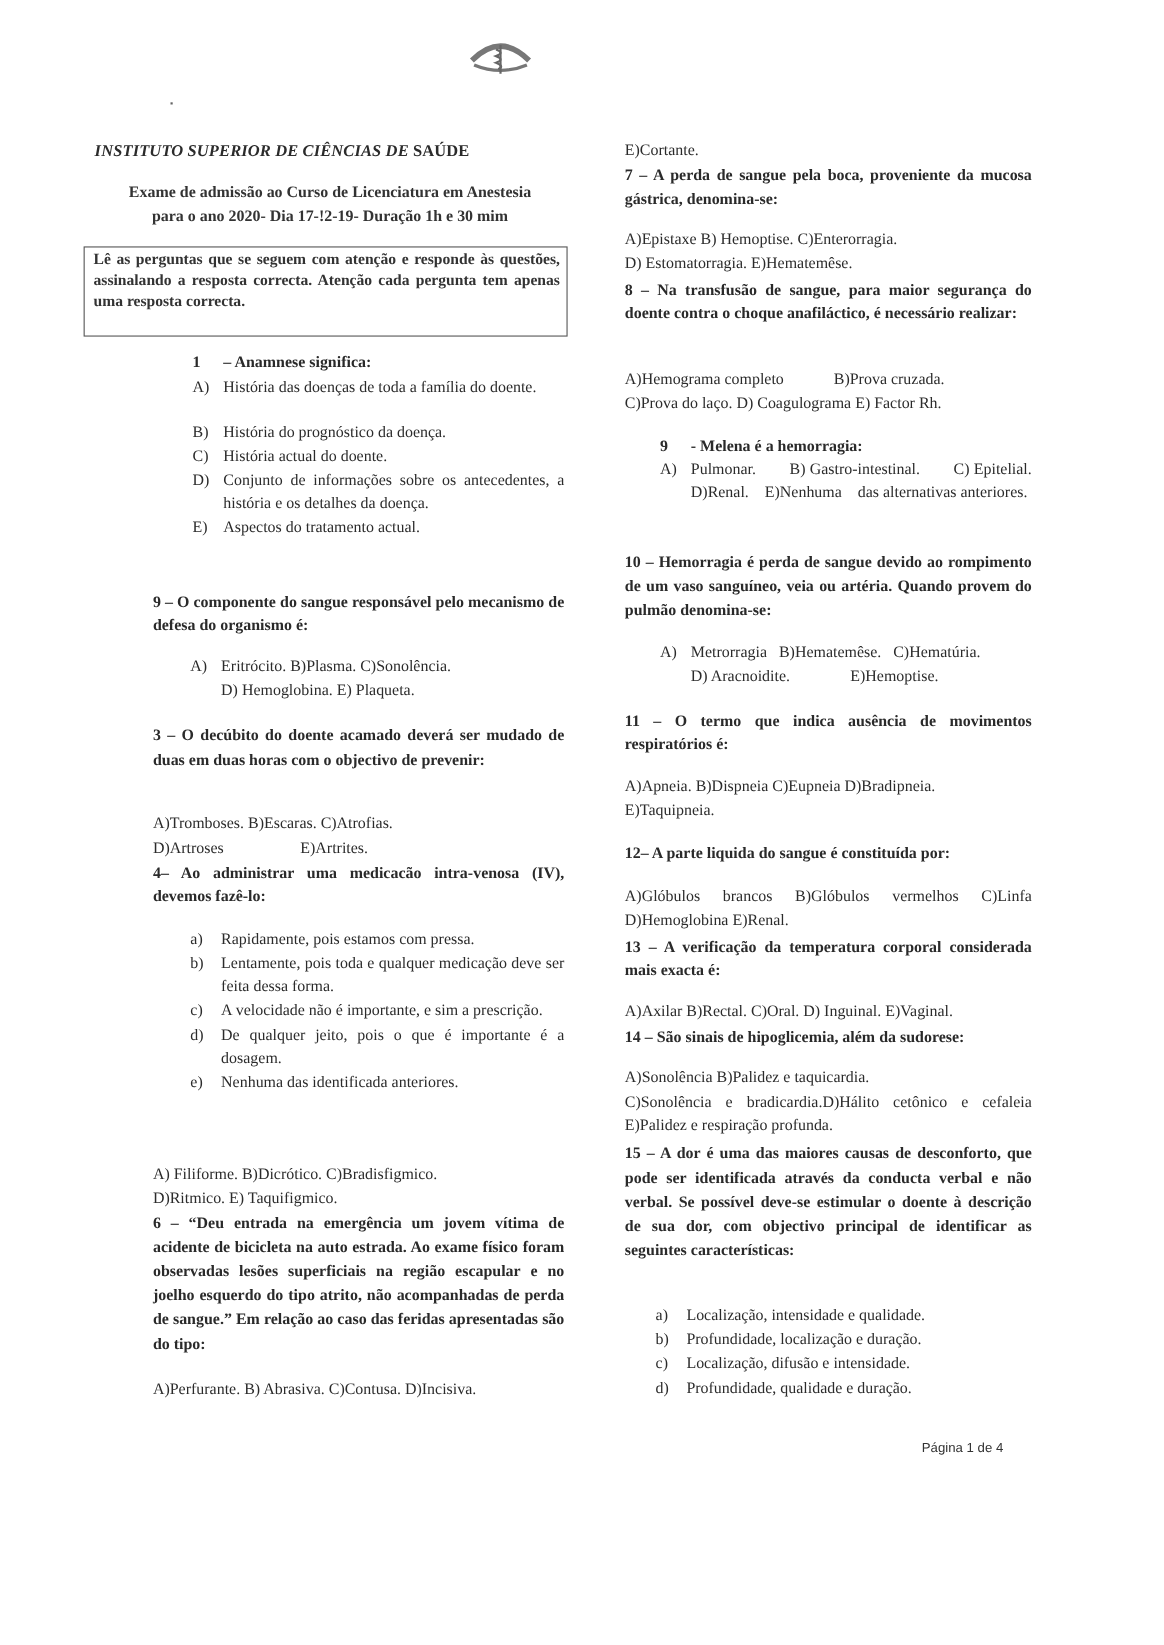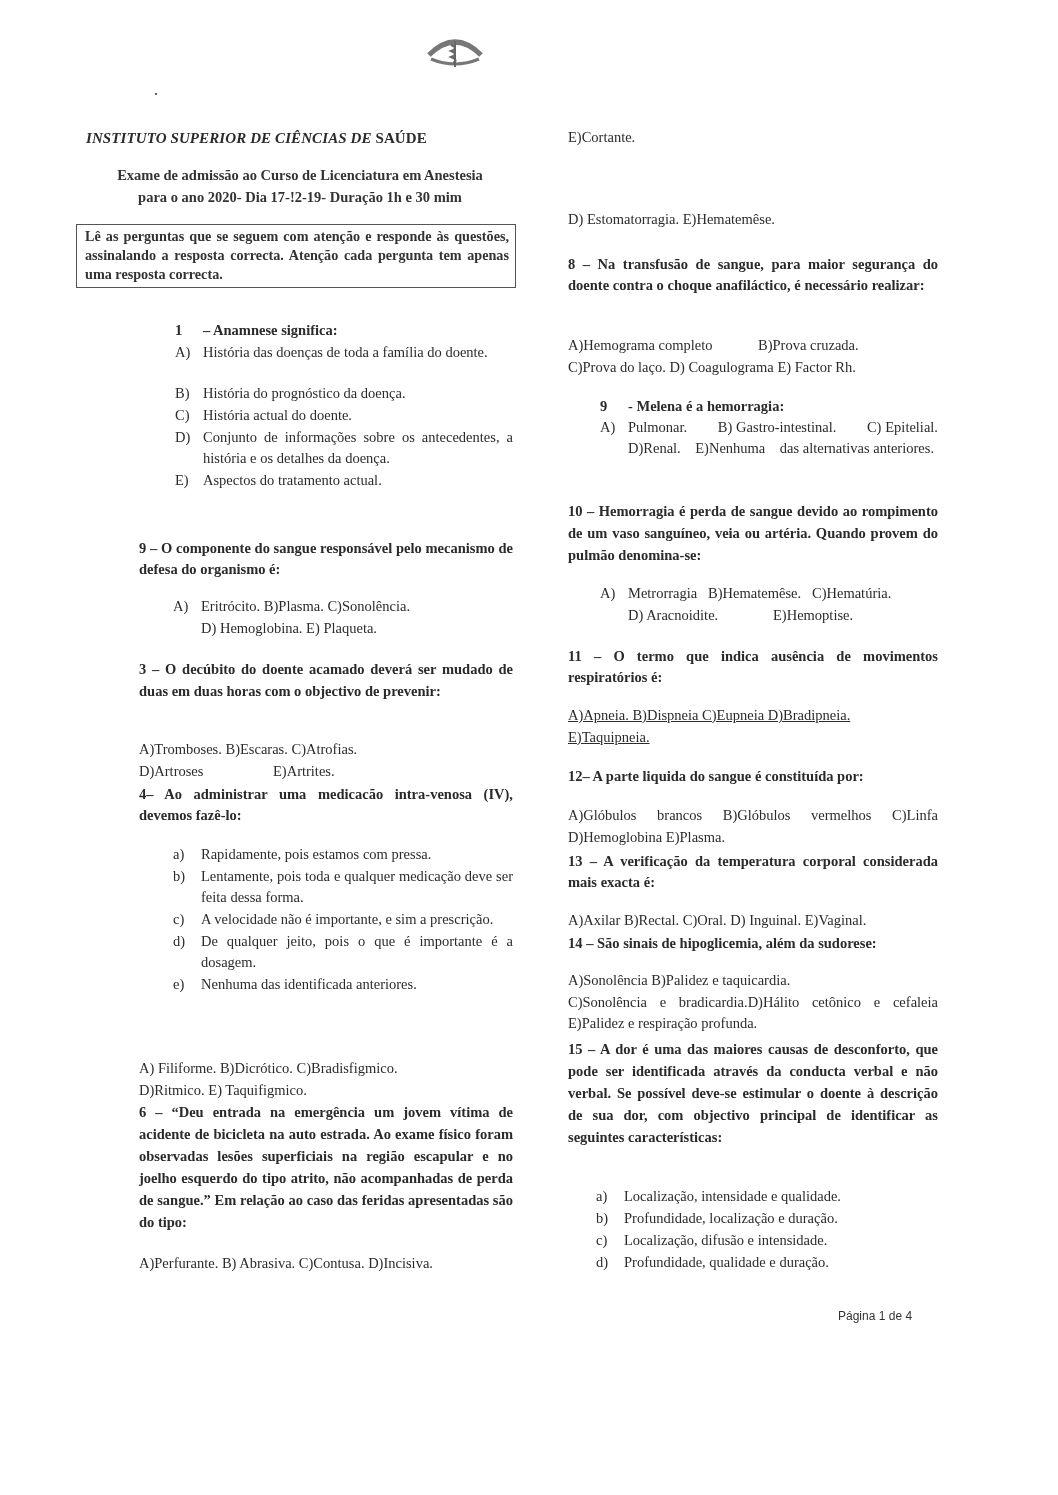--- a/index.html
+++ b/index.html
@@ -23,21 +23,21 @@
     position: absolute; left: 86px; top: 128px;
     font-style: italic; font-weight: bold; font-size: 15px; letter-spacing: 0.1px;
   }
   .inst-title .upright { font-style: normal; }
   .exam-title {
     position: absolute; left: 84px; top: 164px; width: 432px;
     font-weight: bold; font-size: 14.5px; line-height: 22px; text-align: center;
     color: #333;
   }
   .instructions-box {
-    position: absolute; left: 76px; top: 224px; width: 440px; height: 64px;
+    position: absolute; left: 76px; top: 224px; width: 440px; height: 82px;
     border: 1px solid #555; border-bottom-width: 1.5px;
     padding: 2px 6px 0 8px;
     font-weight: bold; font-size: 14.2px; line-height: 19px; text-align: justify;
     color: #333;
   }
 
   .abs { position: absolute; }
   .q-head { font-weight: bold; text-align: justify; color: #2a2a2a; }
   .justify { text-align: justify; }
   .opt { display: flex; }
@@ -148,21 +148,23 @@
   <div class="abs" style="left:139px; top:1058px; width:374px;">
     <div>A) Filiforme. B)Dicrótico. C)Bradisfigmico.</div>
     <div style="margin-top:1px;">D)Ritmico. E) Taquifigmico.</div>
   </div>
 
   <div class="abs q-head" style="left:139px; top:1101px; width:374px; line-height:22px;">6 – “Deu entrada na emergência um jovem vítima de acidente de bicicleta na auto estrada. Ao exame físico foram observadas lesões superficiais na região escapular e no joelho esquerdo do tipo atrito, não acompanhadas de perda de sangue.” Em relação ao caso das feridas apresentadas são do tipo:</div>
   <div class="abs" style="left:139px; top:1253px; width:374px;">A)Perfurante. B) Abrasiva. C)Contusa. D)Incisiva.</div>
 
   <div class="abs" style="left:568px; top:127px; width:370px;">E)Cortante.</div>
 
+  <div class="abs q-head" style="left:568px; top:150px; width:370px;">7 – A perda de sangue pela boca, proveniente da mucosa gástrica, denomina-se:</div>
   <div class="abs" style="left:568px; top:208px; width:370px;">
+    <div>A)Epistaxe B) Hemoptise. C)Enterorragia.</div>
     <div style="margin-top:1px;">D) Estomatorragia.  E)Hematemêse.</div>
   </div>
 
   <div class="abs q-head" style="left:568px; top:254px; width:370px;">8 – Na transfusão de sangue, para maior segurança do doente contra o choque anafiláctico, é necessário realizar:</div>
   <div class="abs" style="left:568px; top:335px; width:370px;">
     <div style="display:flex;">
       <span style="width:190px;">A)Hemograma completo</span>
       <span>B)Prova cruzada.</span>
     </div>
     <div style="margin-top:1px;">C)Prova do laço. D) Coagulograma  E) Factor Rh.</div>
@@ -183,29 +185,29 @@
       <span style="width:28px;">A)</span>
       <span style="white-space:pre;">Metrorragia   B)Hematemêse.   C)Hematúria.</span>
     </div>
     <div style="display:flex; padding-left:28px; margin-top:1px;">
       <span style="width:145px;">D) Aracnoidite.</span>
       <span>E)Hemoptise.</span>
     </div>
   </div>
 
   <div class="abs q-head" style="left:568px; top:646px; width:370px;">11 – O termo que indica ausência de movimentos respiratórios é:</div>
-  <div class="abs" style="left:568px; top:705px; width:370px;text-decoration:underline;">
+  <div class="abs" style="left:568px; top:705px; width:370px;">
     <div>A)Apneia. B)Dispneia C)Eupneia D)Bradipneia.</div>
     <div style="margin-top:1px;">E)Taquipneia.</div>
   </div>
 
   <div class="abs q-head" style="left:568px; top:766px; width:370px;">12– A parte liquida do sangue é constituída por:</div>
   <div class="abs" style="left:568px; top:805px; width:370px;">
     <div class="justify" style="text-align-last:justify;">A)Glóbulos brancos B)Glóbulos vermelhos C)Linfa</div>
-    <div style="margin-top:1px;">D)Hemoglobina E)Plasma.</div>
+    <div style="margin-top:1px;">D)Hemoglobina E)Renal.</div>
   </div>
 
   <div class="abs q-head" style="left:568px; top:851px; width:370px;">13 – A verificação da temperatura corporal considerada mais exacta é:</div>
   <div class="abs" style="left:568px; top:910px; width:370px;">A)Axilar B)Rectal. C)Oral. D) Inguinal. E)Vaginal.</div>
 
   <div class="abs q-head" style="left:568px; top:933px; width:370px; white-space:nowrap;">14 – São sinais de hipoglicemia, além da sudorese:</div>
   <div class="abs" style="left:568px; top:970px; width:370px;">
     <div>A)Sonolência B)Palidez e taquicardia.</div>
     <div class="justify" style="margin-top:1px;">C)Sonolência e bradicardia.D)Hálito cetônico e cefaleia E)Palidez e respiração profunda.</div>
   </div>

